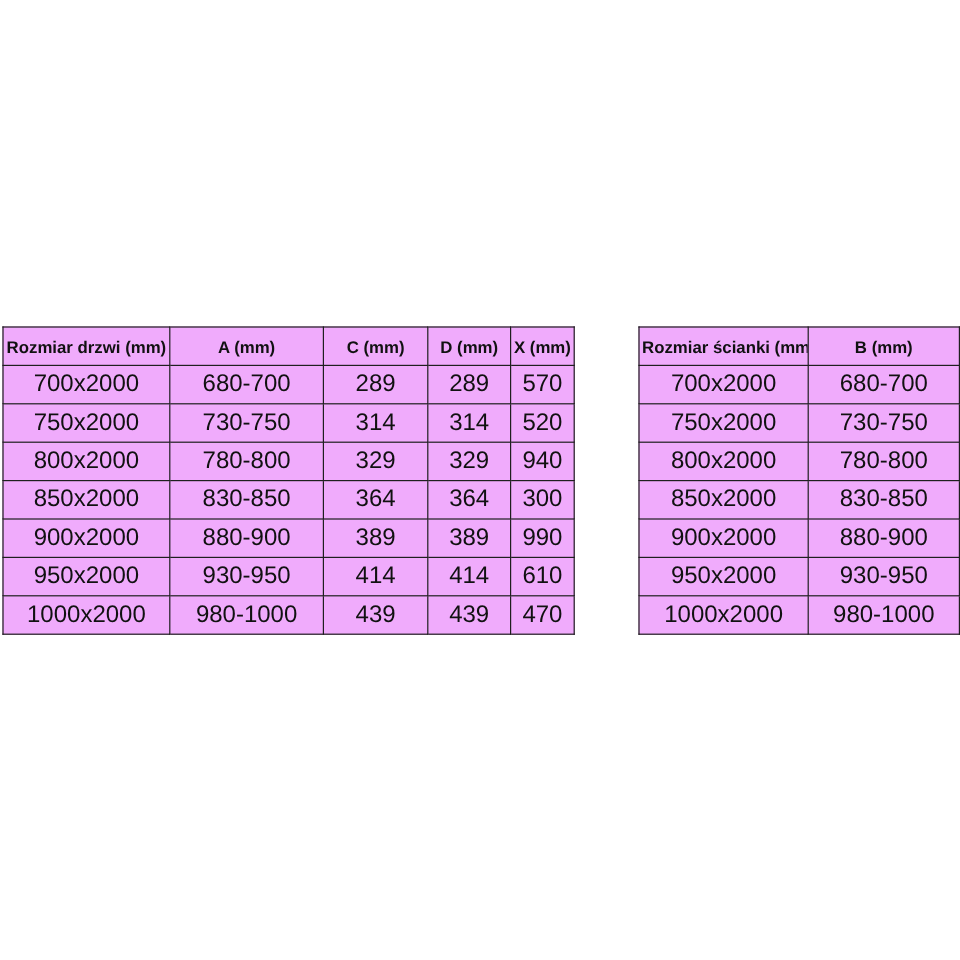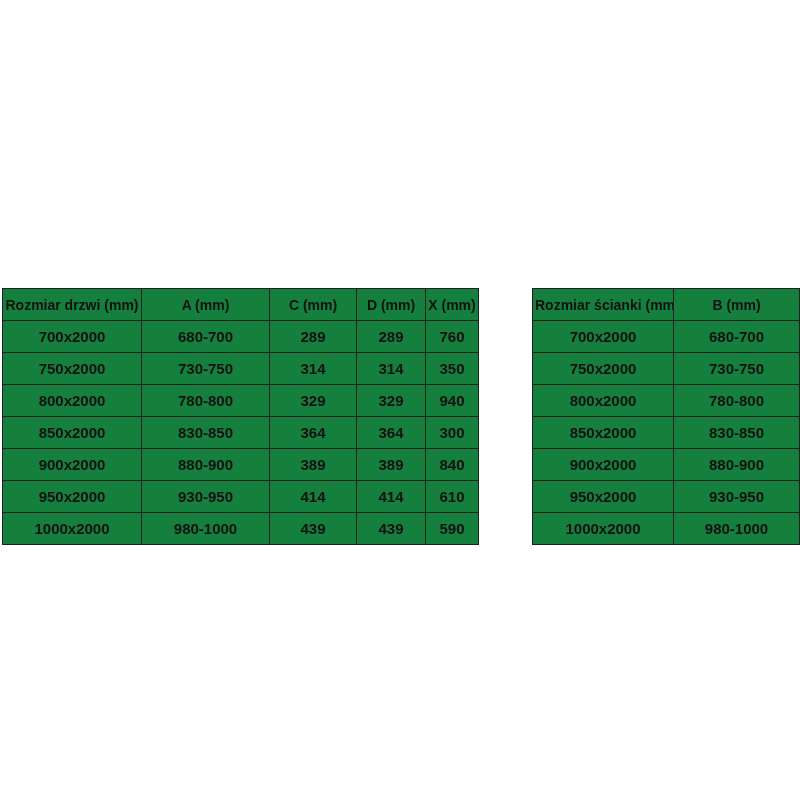--- a/index.html
+++ b/index.html
@@ -12,42 +12,42 @@
   }
   .stage {
     position: relative;
     width: 800px;
     height: 800px;
     background: #ffffff;
     overflow: hidden;
   }
   table.spec {
     position: absolute;
-    top: 288px;
+    top: 272px;
     border-collapse: collapse;
     table-layout: fixed;
-    background: #15803d;
+    background: #f0abfc;
   }
   table.spec th, table.spec td {
     border: 1px solid #1f1f1f;
     text-align: center;
     vertical-align: middle;
     height: 31px;
     padding: 0 2px;
     color: #111111;
     white-space: nowrap;
     overflow: hidden;
   }
   table.spec th {
     font-weight: bold;
     font-size: 14px;
   }
   table.spec td {
-    font-weight: bold;
-    font-size: 15px;
+    font-weight: normal;
+    font-size: 20px;
     text-align: center;
   }
   #door-table { left: 2px; width: 476px; }
   #wall-table { left: 532px; width: 267px; }
 </style>
 </head>
 <body>
 
 <div class="stage">
 
@@ -67,63 +67,63 @@
         <th>D (mm)</th>
         <th>X (mm)</th>
       </tr>
     </thead>
     <tbody>
       <tr>
         <td>700x2000</td>
         <td>680-700</td>
         <td>289</td>
         <td>289</td>
-        <td>760</td>
+        <td>570</td>
       </tr>
       <tr>
         <td>750x2000</td>
         <td>730-750</td>
         <td>314</td>
         <td>314</td>
-        <td>350</td>
+        <td>520</td>
       </tr>
       <tr>
         <td>800x2000</td>
         <td>780-800</td>
         <td>329</td>
         <td>329</td>
         <td>940</td>
       </tr>
       <tr>
         <td>850x2000</td>
         <td>830-850</td>
         <td>364</td>
         <td>364</td>
         <td>300</td>
       </tr>
       <tr>
         <td>900x2000</td>
         <td>880-900</td>
         <td>389</td>
         <td>389</td>
-        <td>840</td>
+        <td>990</td>
       </tr>
       <tr>
         <td>950x2000</td>
         <td>930-950</td>
         <td>414</td>
         <td>414</td>
         <td>610</td>
       </tr>
       <tr>
         <td>1000x2000</td>
         <td>980-1000</td>
         <td>439</td>
         <td>439</td>
-        <td>590</td>
+        <td>470</td>
       </tr>
     </tbody>
   </table>
 
   <table class="spec" id="wall-table">
     <colgroup>
       <col style="width:141px">
         <col style="width:126px">
     </colgroup>
     <thead>

